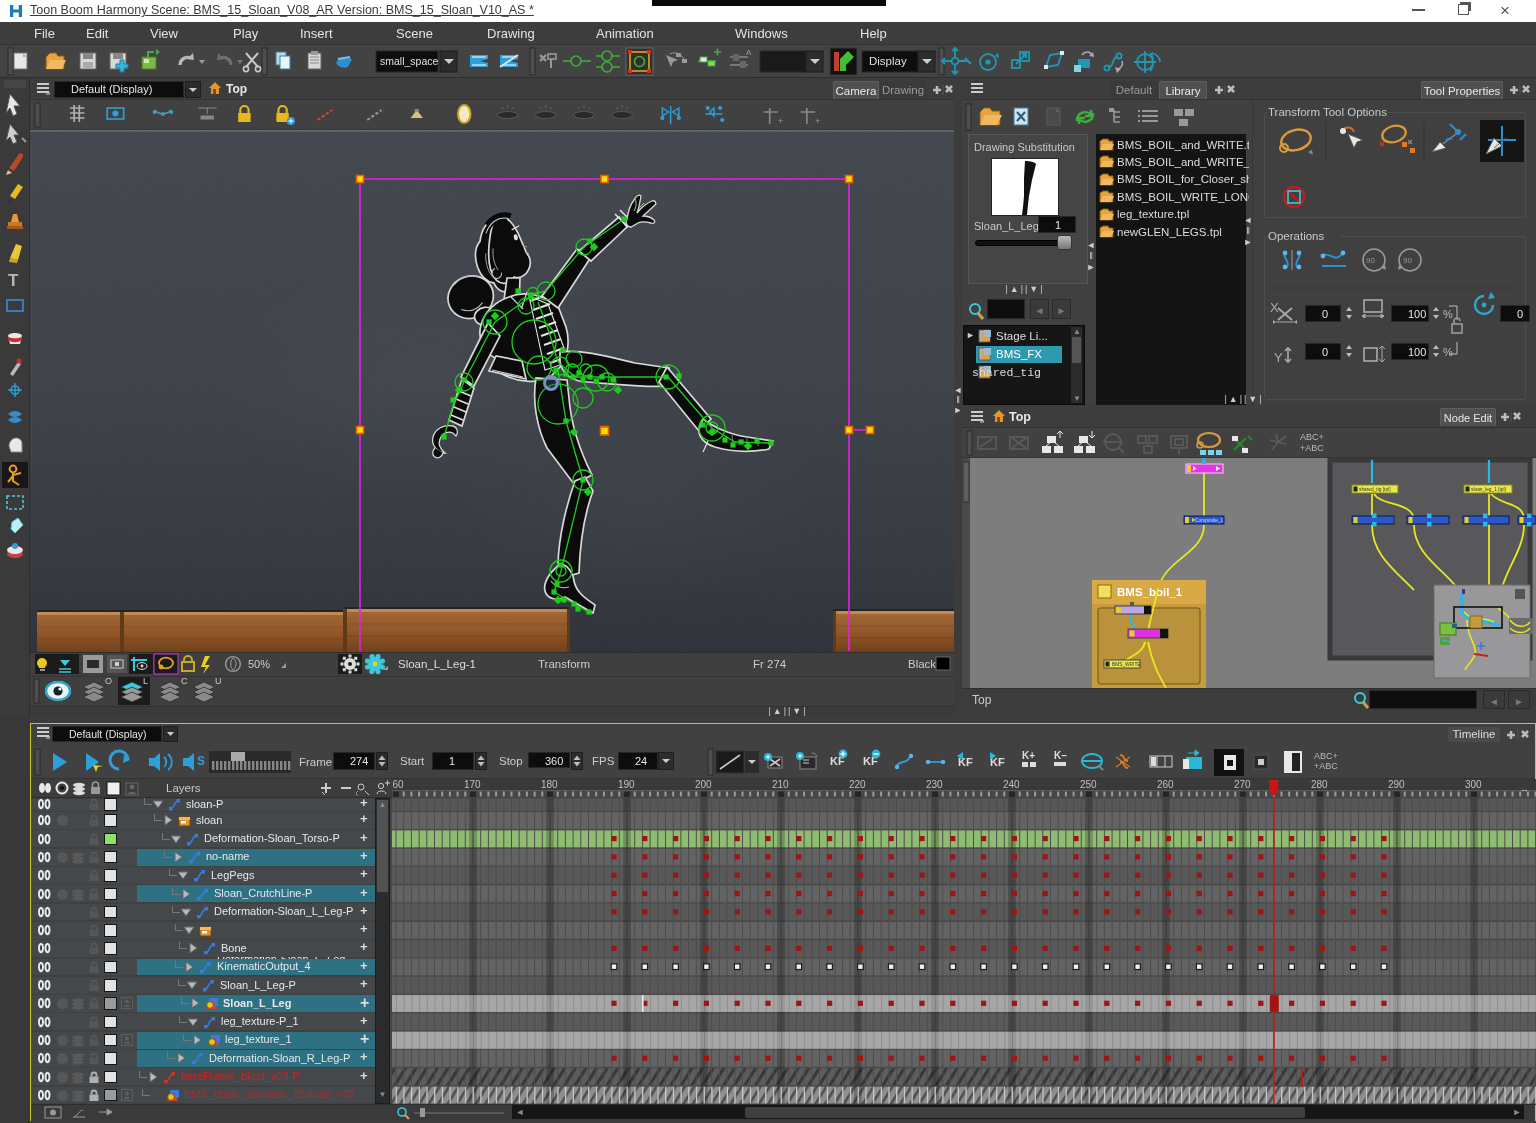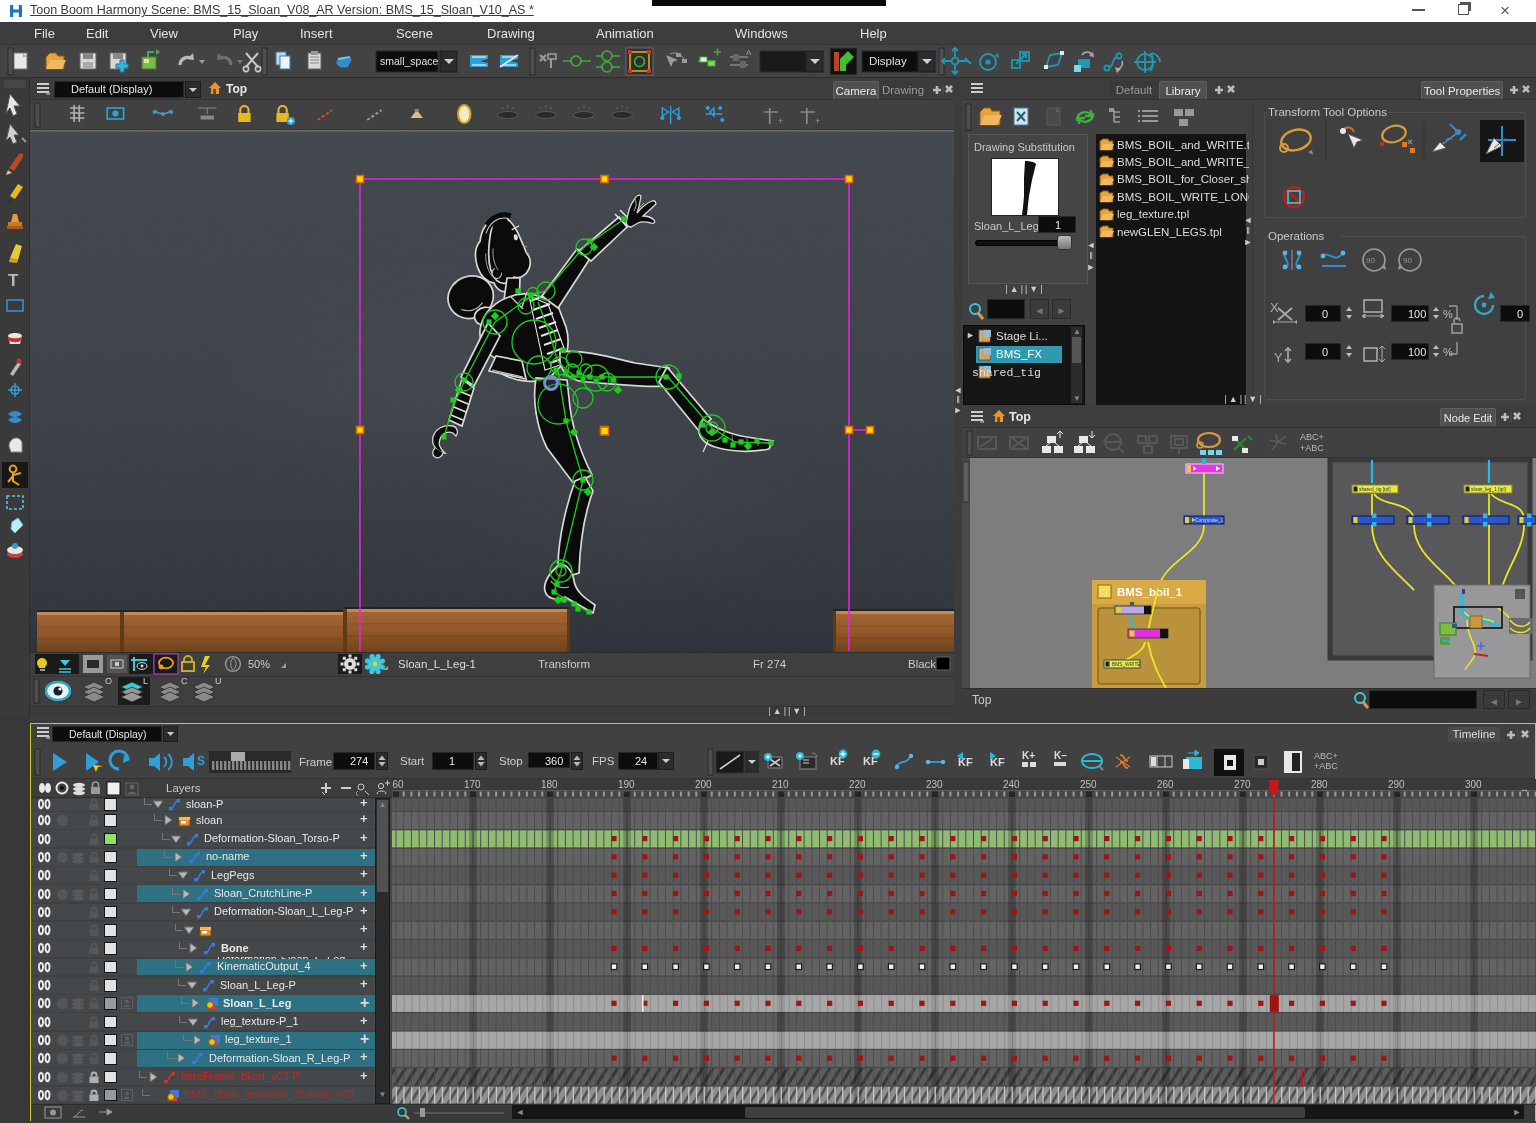--- a/index.html
+++ b/index.html
@@ -1403,21 +1403,21 @@
 <div style="position:absolute;left:104px;top:942.4px;width:12.5px;height:12.5px;background:#e2e2e2;border:1.5px solid #141414;"></div>
 <div style="position:absolute;left:179px;top:942.4px;width:8px;height:7px;border-left:1px solid #777;border-bottom:1px solid #777;"></div>
 <svg class="abs" style="left:189px;top:942.4px" width="9" height="12">
     <path d="M1 1v10L8 6z" fill="#b8b8b8" stroke="#666"></path>
   </svg>
 <svg class="abs" style="left:203px;top:942.4px" width="13" height="13">
     <path d="M3 11 C6 11 6 3 10 3" stroke="#3a7ae0" stroke-width="1.6" fill="none"></path>
     <rect x="1" y="9" width="3.4" height="3.4" fill="#3a7ae0"></rect>
     <rect x="8.6" y="1" width="3.4" height="3.4" fill="#3a7ae0"></rect>
   </svg>
-<div style="position:absolute;left:221px;top:941.9px;width:230px;height:13px;font-size:11px;color:#e8e8e8;font-weight:bold;white-space:nowrap;">Bone</div>
+<div style="position:absolute;left:221px;top:941.9px;width:230px;height:13px;font-size:11px;color:#e8e8e8;font-weight:normal;white-space:nowrap;">Bone</div>
 <div style="position:absolute;left:360px;top:942.4px;width:14px;height:10px;color:#ddd;font-size:13px;line-height:10px;font-weight:bold;">+</div>
 <div style="position:absolute;left:31px;top:958.55px;width:361px;height:16.8px;background:#45484b;"></div>
 <svg class="abs" style="left:36px;top:960.7px" width="18" height="12">
     <ellipse cx="5" cy="6" rx="3" ry="5.2" fill="#e8e8e8"></ellipse>
     <ellipse cx="11.5" cy="6" rx="3" ry="5.2" fill="#e8e8e8"></ellipse>
     <ellipse cx="5" cy="6" rx="1" ry="3" fill="#333"></ellipse>
     <ellipse cx="11.5" cy="6" rx="1" ry="3" fill="#333"></ellipse>
   </svg>
 <svg class="abs" style="left:88px;top:960.7px" width="12" height="12">
     <rect x="1.5" y="5.5" width="9" height="6.5" fill="#565656"></rect>

